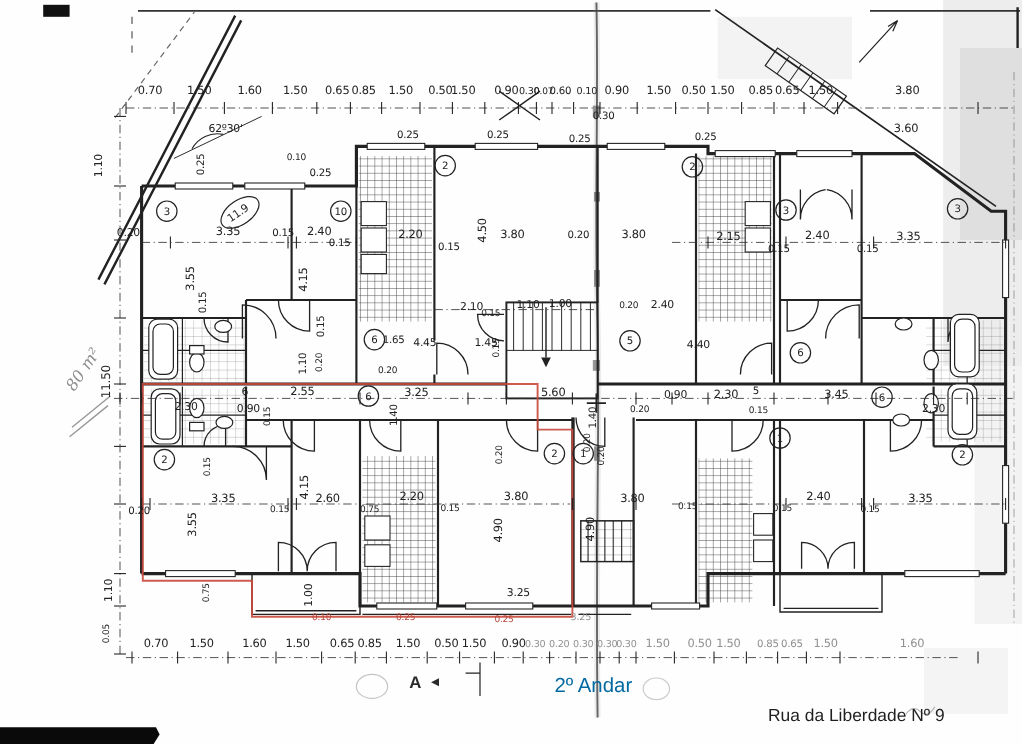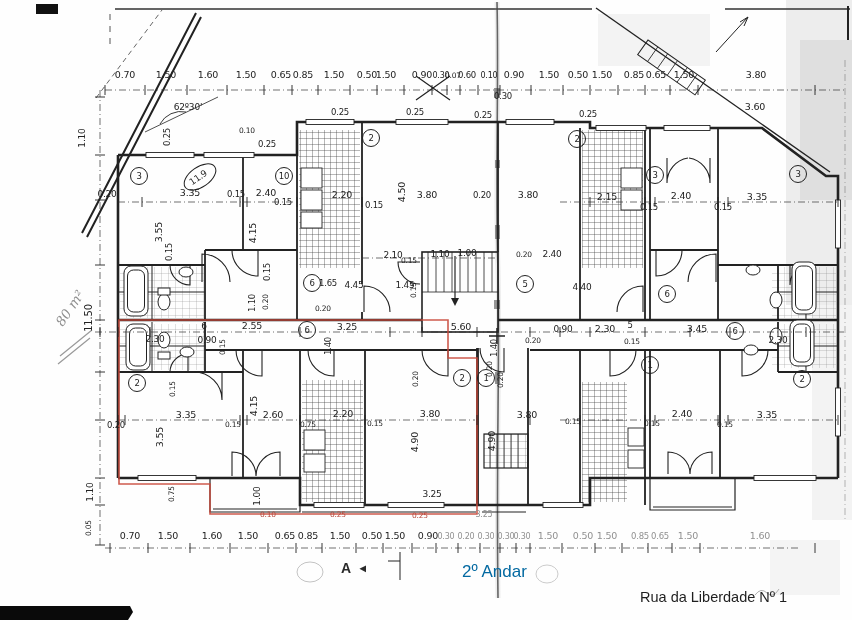--- a/index.html
+++ b/index.html
@@ -480,18 +480,18 @@
         <text x="338" y="517" text-anchor="middle" font-size="7.5" fill="#b5473a">0.25</text>
         <text x="420" y="518" text-anchor="middle" font-size="7.5" fill="#b5473a">0.25</text>
         <text x="484" y="517" text-anchor="middle" font-size="8" fill="#909090">3.25</text>
         <text x="200" y="180" text-anchor="middle" font-size="9" fill="#222222" transform="rotate(-35 200 180)">11.9</text>
       </g>
   </svg>
 
   <div class="overlay section-a"><span>A</span><span class="arrow">◄</span></div>
   <div class="overlay floor-title">2º Andar</div>
   <div class="overlay addr">
-    <div>Rua da Liberdade Nº 1</div>
+    <div>Rua da Liberdade Nº 9</div>
     
     
   </div>
   <div class="overlay area-note">80 m²</div>
 </div>
 
 </body></html>

